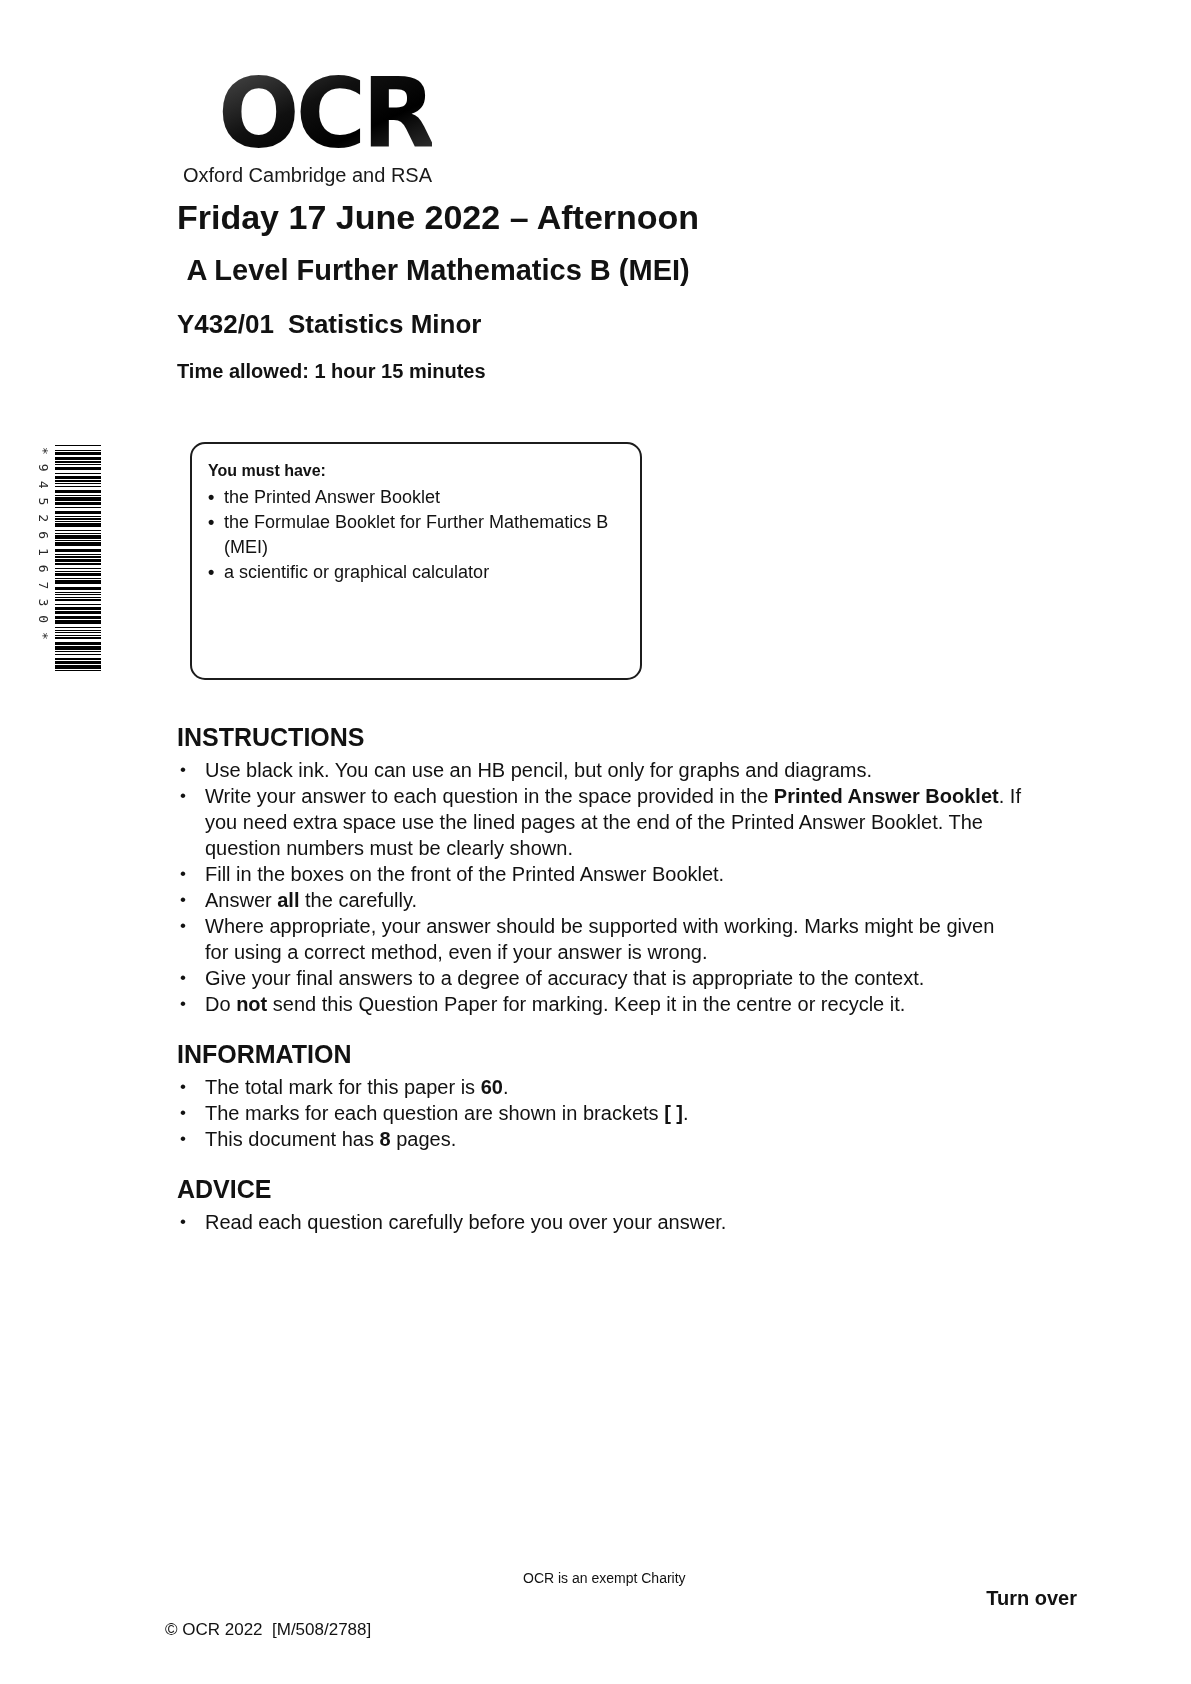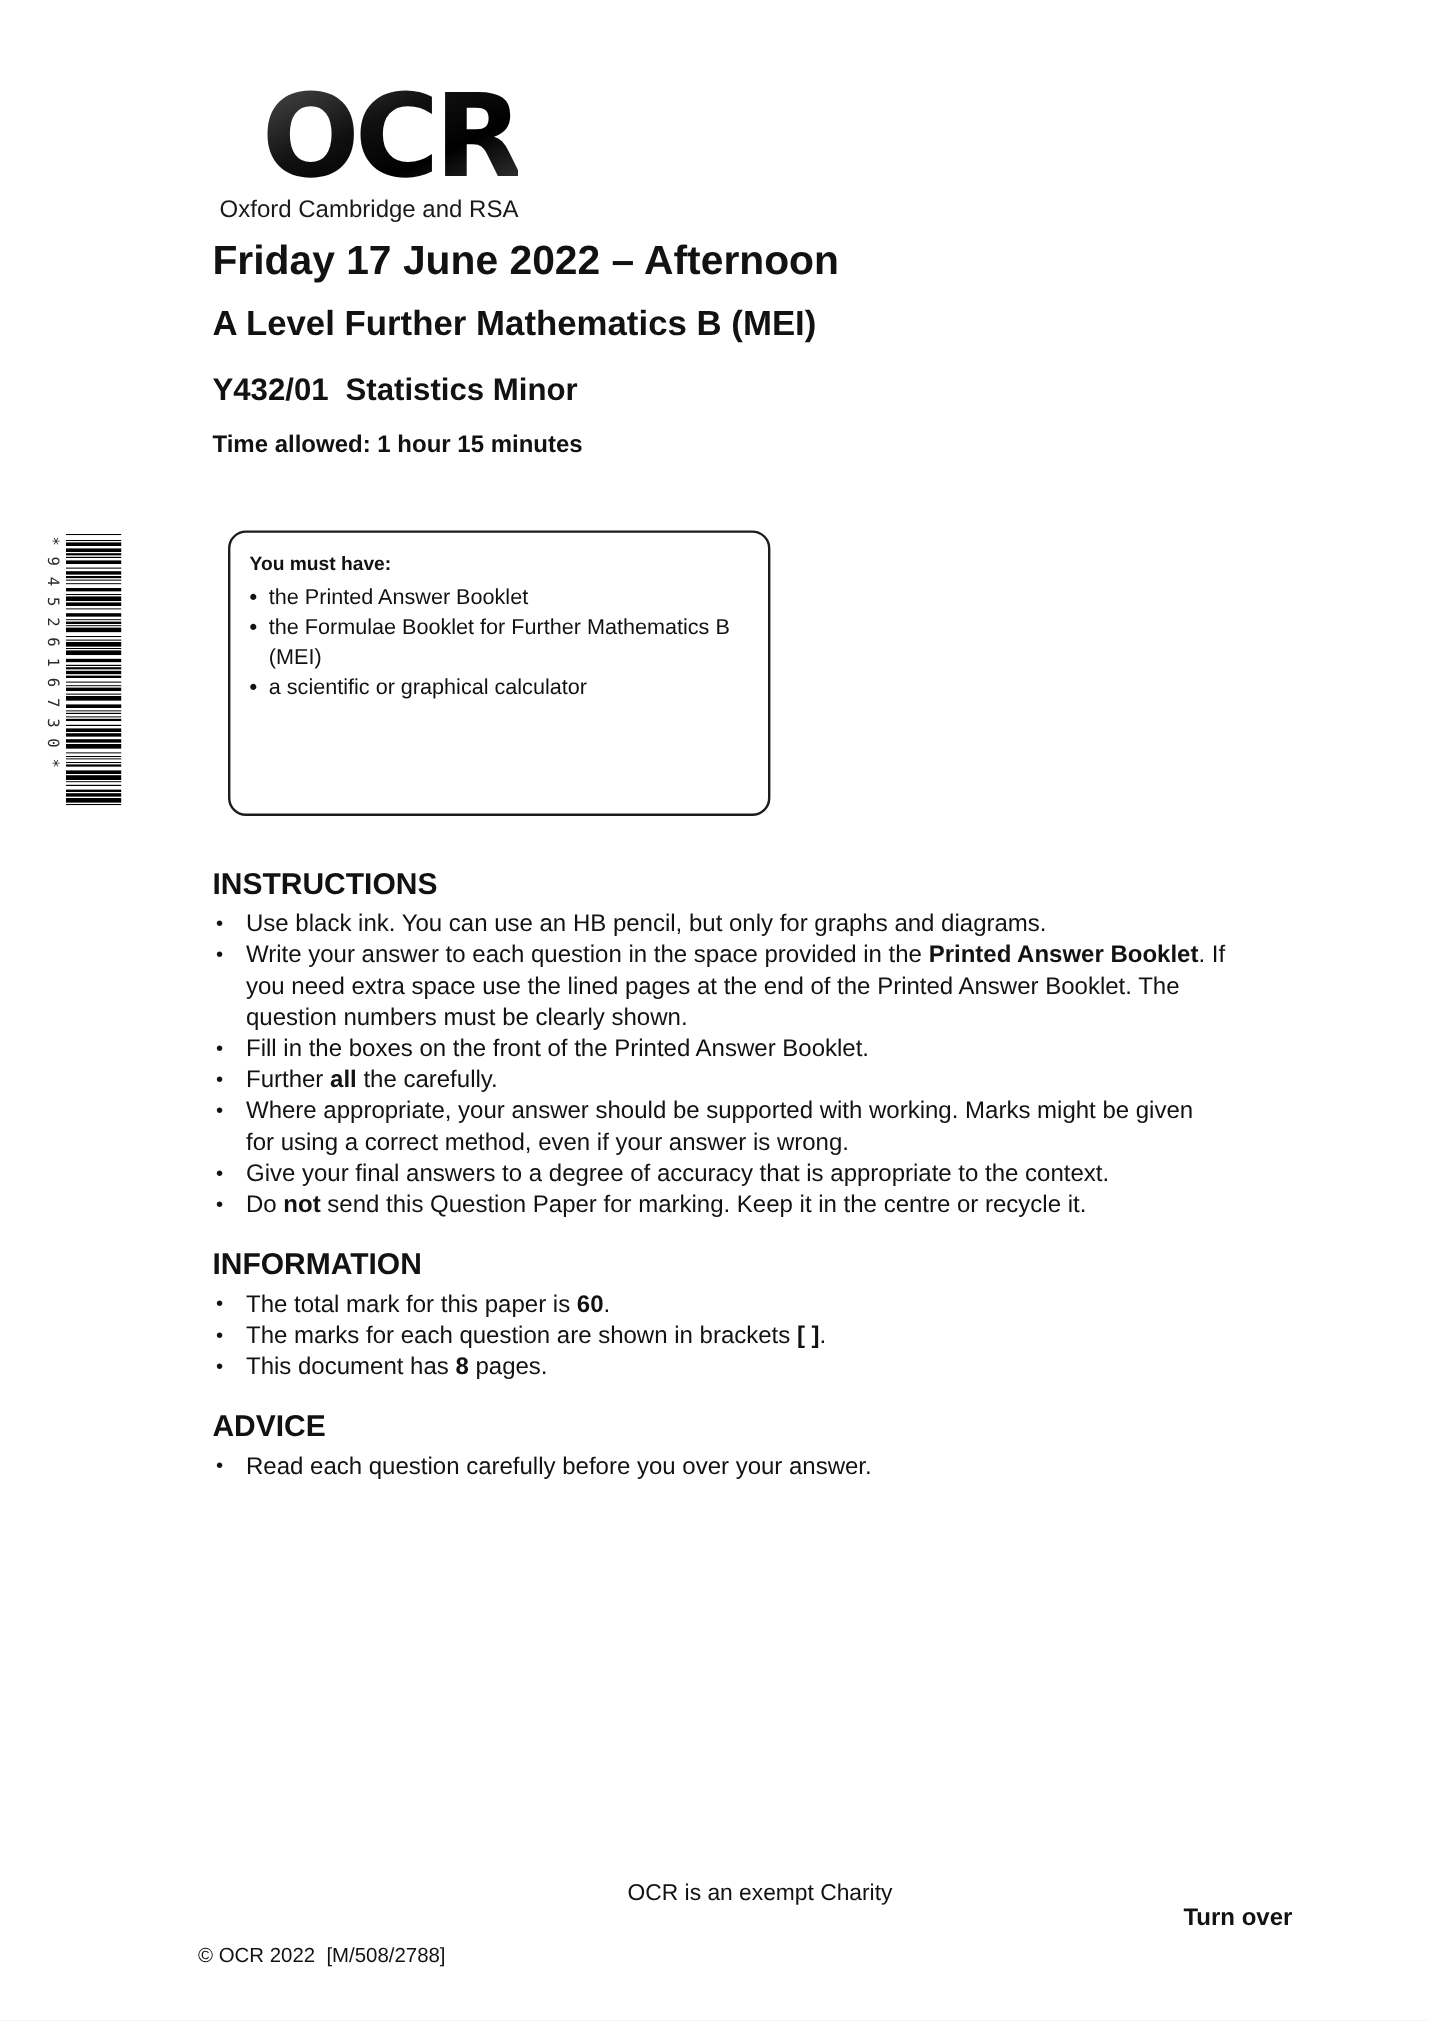--- a/index.html
+++ b/index.html
@@ -32,21 +32,21 @@
   .logo-tagline {
     font-size: 20px;
     color: #1a1a1a;
     margin-top: 2px;
     letter-spacing: 0px;
   }
 
   
   .header { position: absolute; left: 177px; top: 200px; }
   .date-line   { font-size: 34px; font-weight: bold; margin: 0; line-height: 1; }
-  .qual-line   { font-size: 29px; font-weight: bold; margin: 22px 0 0 0; line-height: 1; }
+  .qual-line   { font-size: 29px; font-weight: bold; margin: 22px 0 0 0; line-height: 1; text-align: center; }
   .paper-line  { font-size: 26px; margin: 26px 0 0 0; line-height: 1; }
   .paper-code  { font-weight: bold; margin-right: 14px; }
   .time-line   { font-size: 20px; font-weight: bold; margin: 24px 0 0 0; line-height: 1; }
 
   
   .barcode { position: absolute; left: 38px; top: 445px; height: 232px; }
   .barcode-text {
     position: absolute; left: -2px; top: 2px;
     writing-mode: vertical-rl;
     text-orientation: sideways;
@@ -85,21 +85,21 @@
   .info-section .bullet-glyph { position: absolute; left: 3px; top: 0; font-size: 17px; }
   .b { font-weight: bold; }
 
   
   .footer-left {
     position: absolute; left: 165px; top: 1565px;
     font-size: 17px; line-height: 26px; white-space: pre;
   }
   .footer-center {
     position: absolute; left: 523px; top: 1565px;
-    font-size: 19px; line-height: 26px;
+    font-size: 14px; line-height: 26px;
   }
   .footer-right {
     position: absolute; right: 114px; top: 1587px;
     font-size: 20px; font-weight: bold;
   }
 </style>
 </head>
 <body>
 
 <div class="page">
@@ -253,21 +253,21 @@
       </ul>
   </div>
 
   <div class="sections">
     <section class="info-section">
       <h3 class="section-heading">INSTRUCTIONS</h3>
       <ul>
           <li><span class="bullet-glyph">•</span><span>Use black ink. You can use an HB pencil, but only for graphs and diagrams.</span></li>
           <li><span class="bullet-glyph">•</span><span>Write your answer to each question in the space provided in the </span><span class="b">Printed Answer Booklet</span><span>. If you need extra space use the lined pages at the end of the Printed Answer Booklet. The question numbers must be clearly shown.</span></li>
           <li><span class="bullet-glyph">•</span><span>Fill in the boxes on the front of the Printed Answer Booklet.</span></li>
-          <li><span class="bullet-glyph">•</span><span>Further </span><span class="b">all</span><span> the carefully.</span></li>
+          <li><span class="bullet-glyph">•</span><span>Answer </span><span class="b">all</span><span> the carefully.</span></li>
           <li><span class="bullet-glyph">•</span><span>Where appropriate, your answer should be supported with working. Marks might be given for using a correct method, even if your answer is wrong.</span></li>
           <li><span class="bullet-glyph">•</span><span>Give your final answers to a degree of accuracy that is appropriate to the context.</span></li>
           <li><span class="bullet-glyph">•</span><span>Do </span><span class="b">not</span><span> send this Question Paper for marking. Keep it in the centre or recycle it.</span></li>
         </ul>
     </section>
     <section class="info-section">
       <h3 class="section-heading">INFORMATION</h3>
       <ul>
           <li><span class="bullet-glyph">•</span><span>The total mark for this paper is </span><span class="b">60</span><span>.</span></li>
           <li><span class="bullet-glyph">•</span><span>The marks for each question are shown in brackets </span><span class="b">[ ]</span><span>.</span></li>

